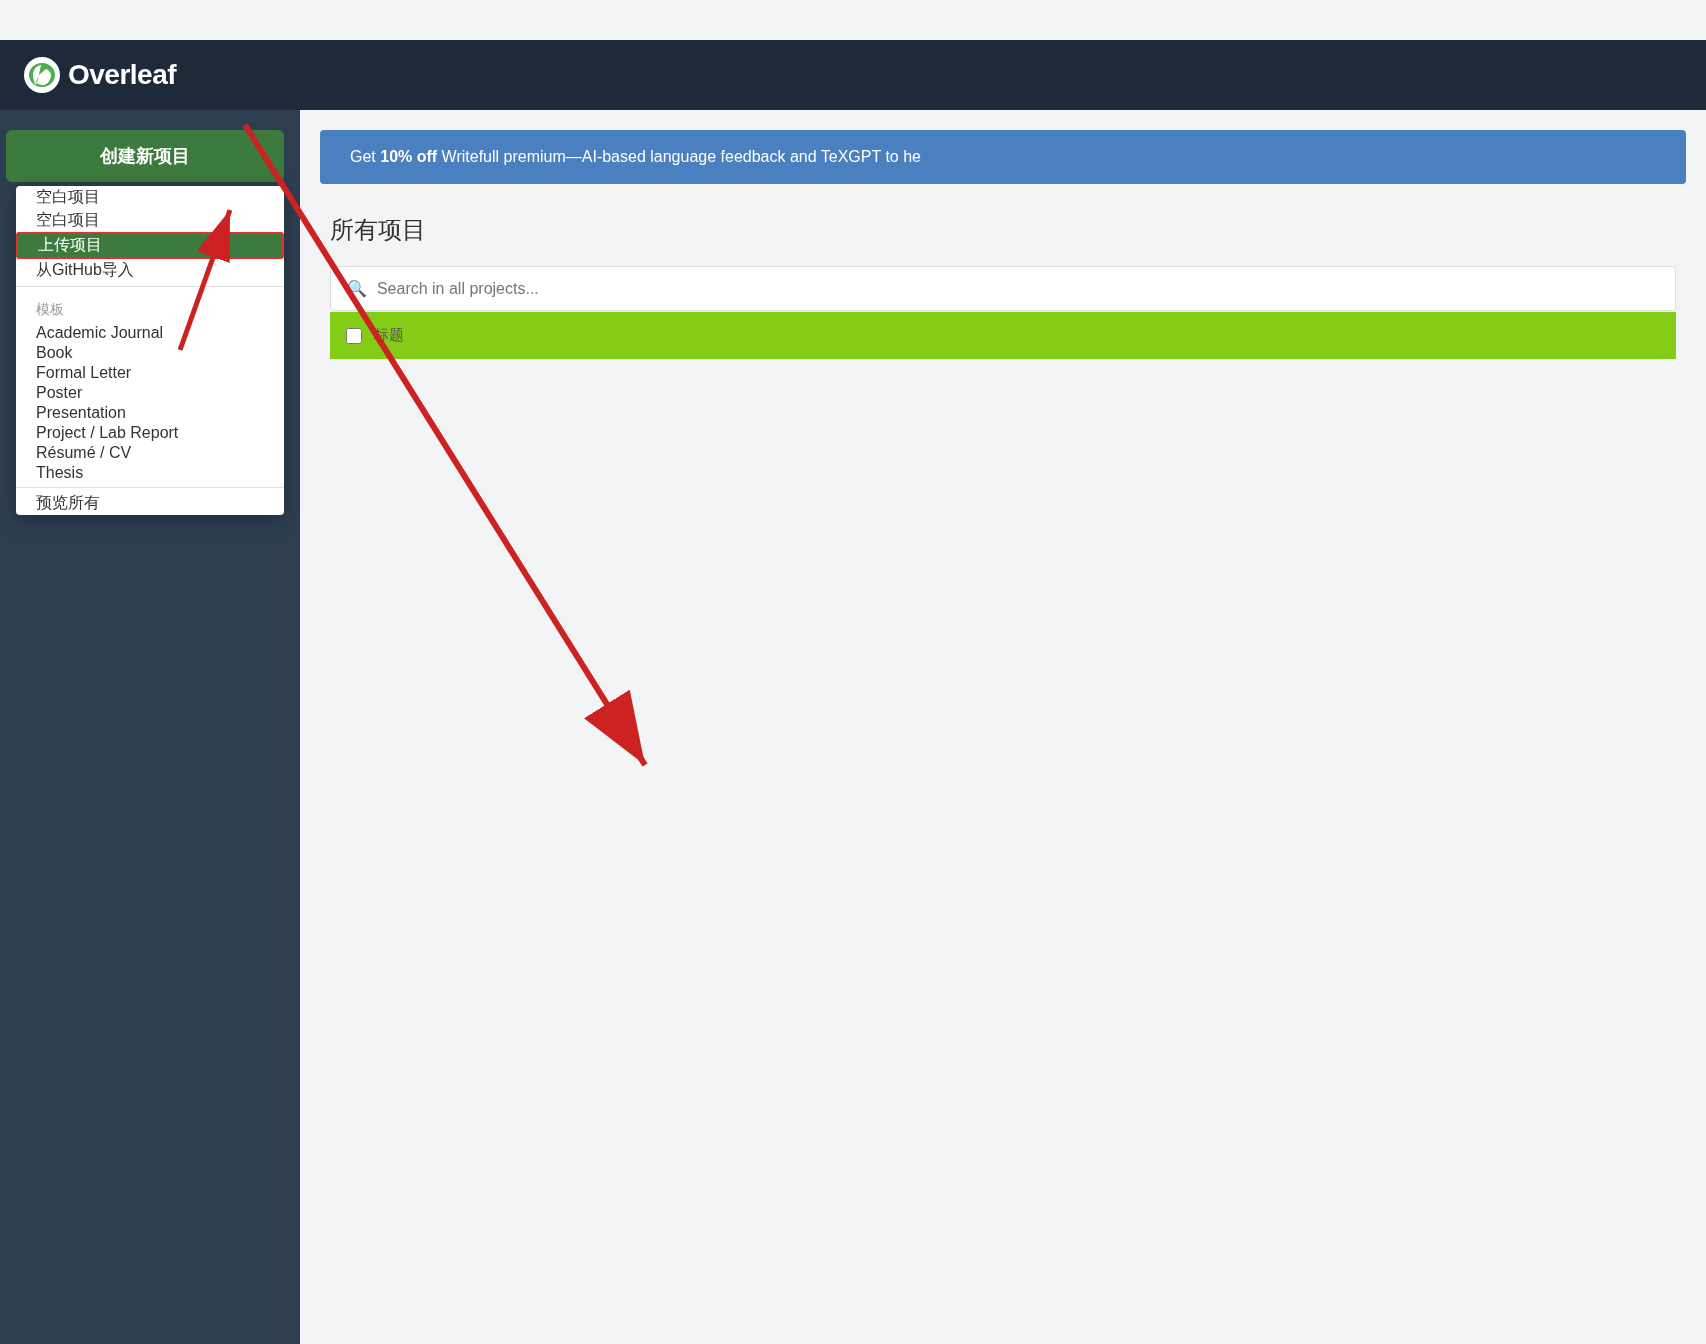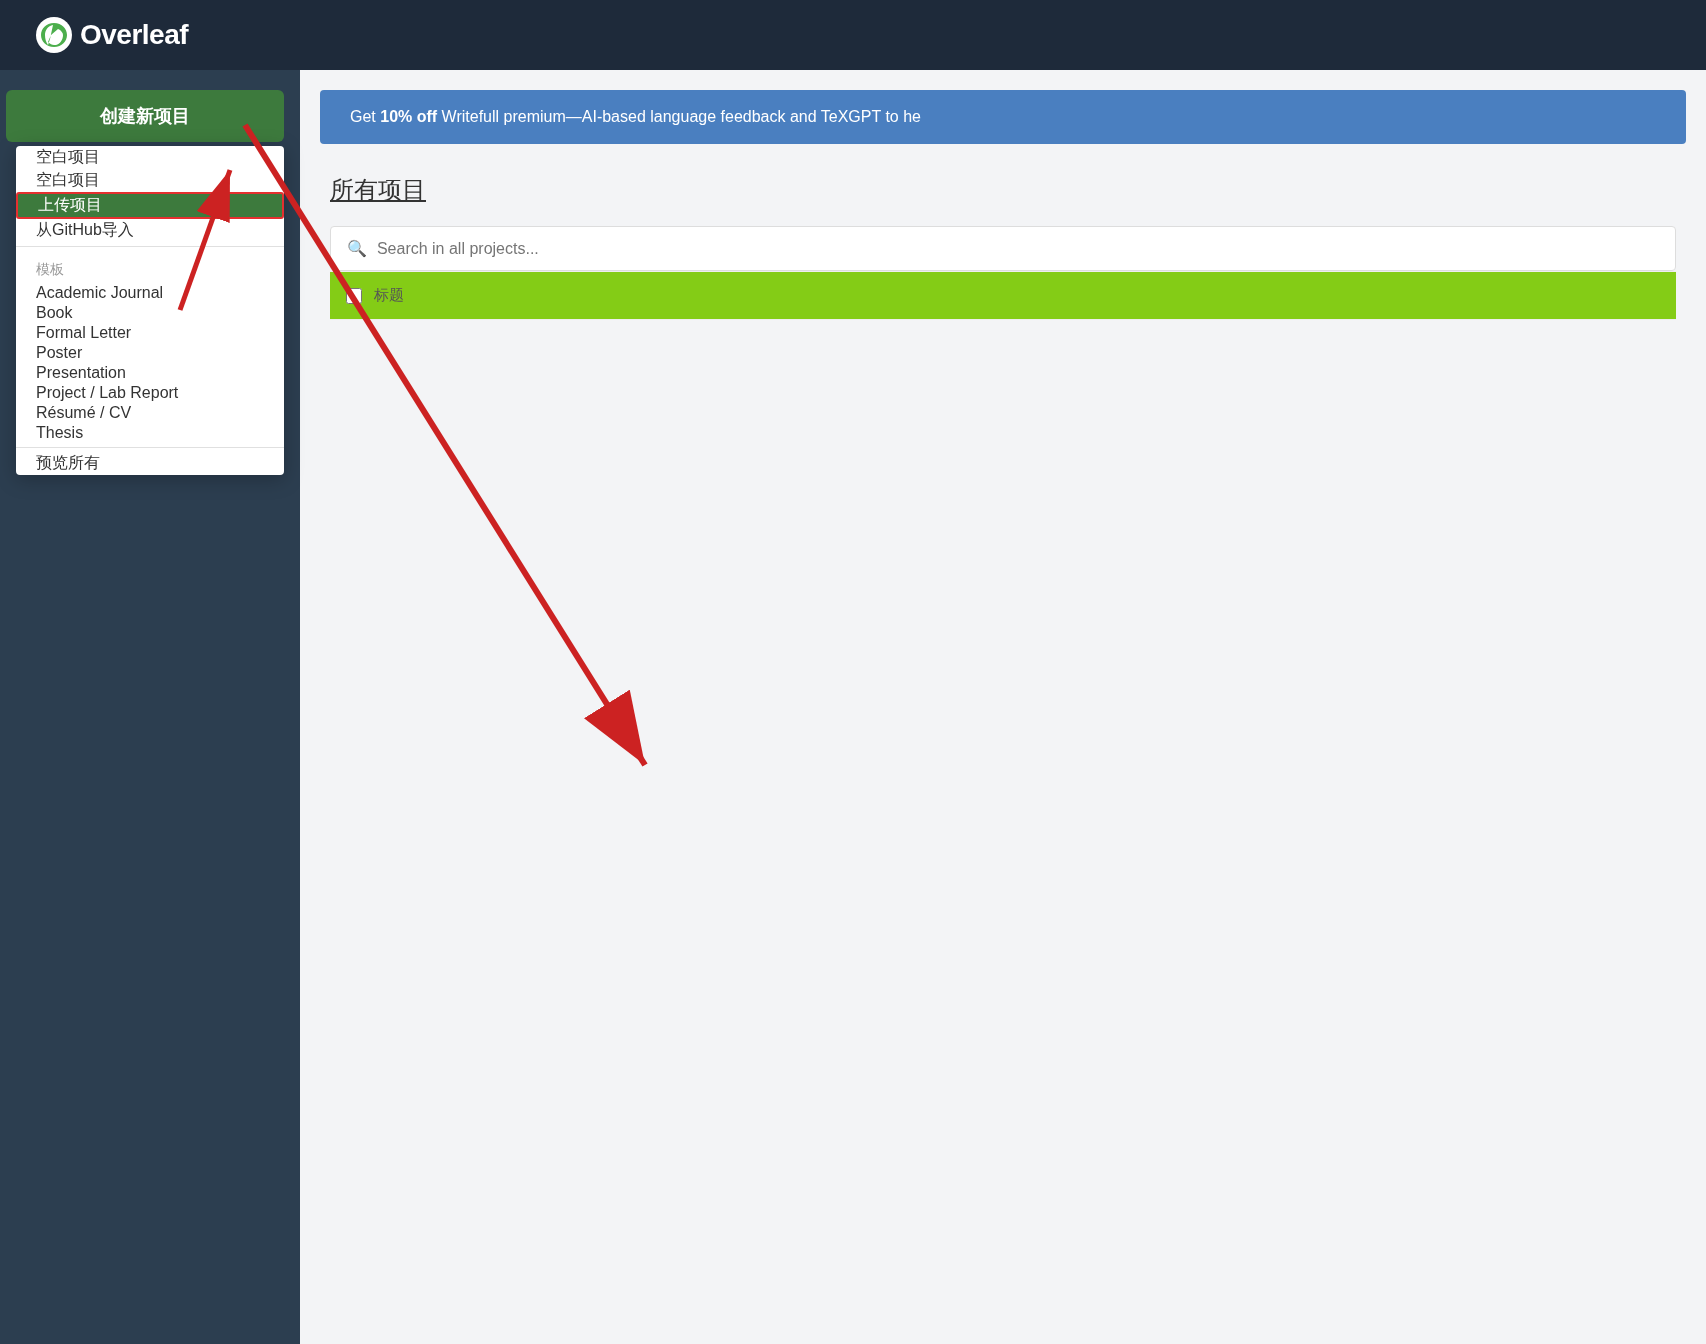--- a/index.html
+++ b/index.html
@@ -10,23 +10,24 @@
       min-height: 1344px;
       overflow-x: hidden;
     }
 
     
     .header {
       background: #1e2a3a;
       height: 70px;
       display: flex;
       align-items: center;
-      padding: 0 36px;
+      padding: 0 24px;
       position: relative;
       z-index: 10;
+      margin-top: 40px;
     }
     .logo-container {
       display: flex;
       align-items: center;
       gap: 8px;
     }
     .logo-text {
       color: white;
       font-size: 28px;
       font-weight: 600;
@@ -132,21 +133,20 @@
     .promo-banner strong { font-weight: 700; }
 
     .projects-section {
       padding: 30px 30px 0 30px;
     }
     .section-title {
       font-size: 24px;
       color: #333;
       margin-bottom: 20px;
       font-weight: 400;
-      text-decoration: underline;
     }
 
     .search-bar {
       background: white;
       border: 1px solid #ddd;
       border-radius: 4px;
       padding: 12px 16px;
       display: flex;
       align-items: center;
       gap: 10px;

